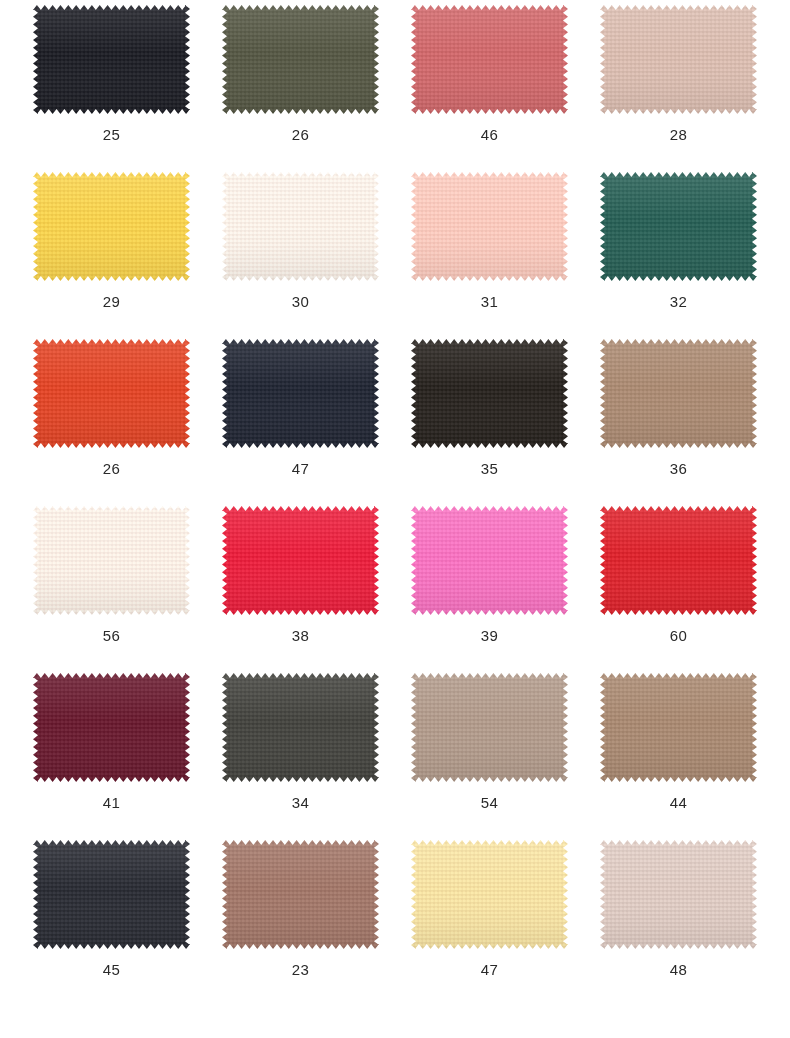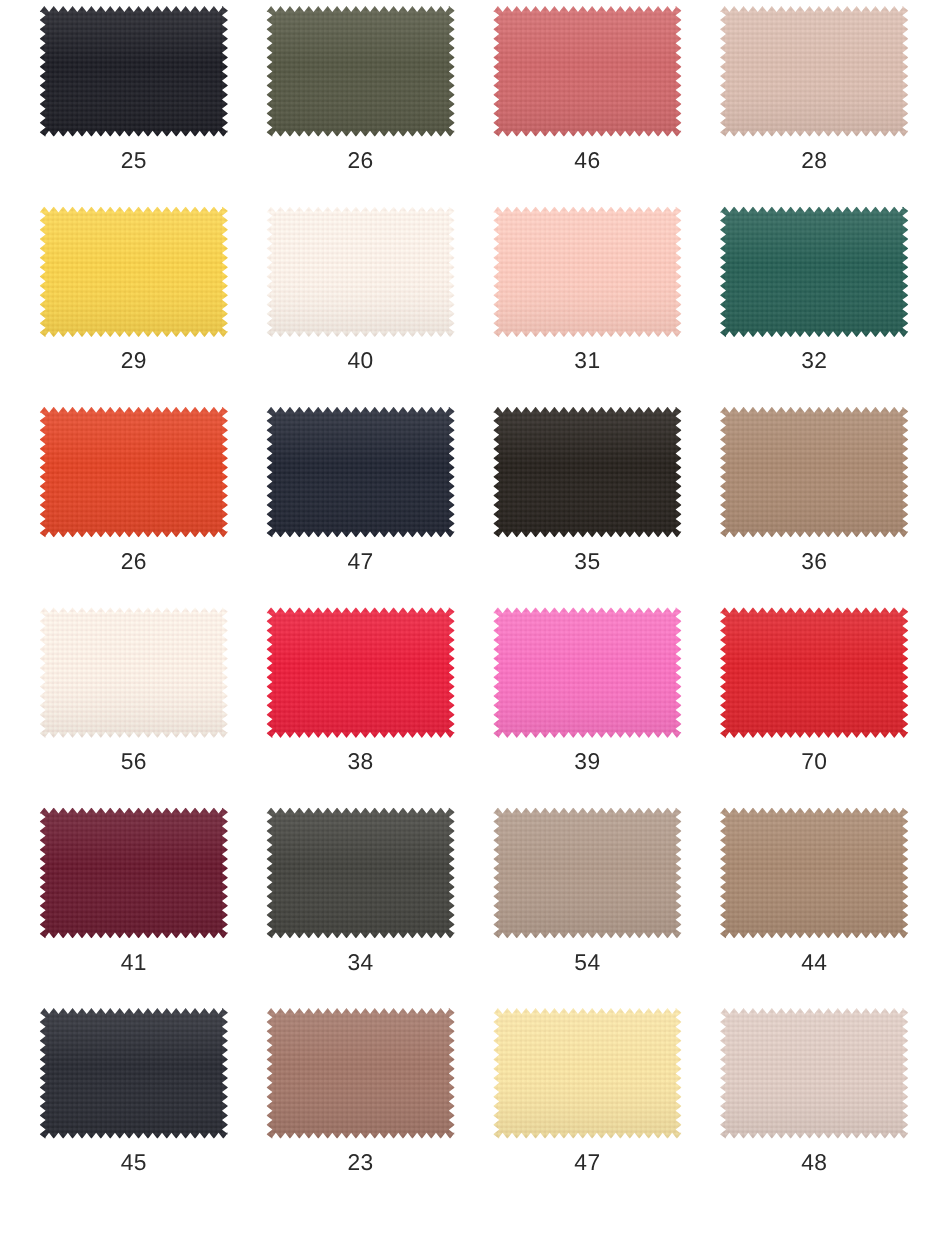--- a/index.html
+++ b/index.html
@@ -47,21 +47,21 @@
     height: 109px;
     display: block;
   }
   .swatch-chip svg {
     display: block;
     width: 157px;
     height: 109px;
   }
   .swatch-label {
     margin-top: 12px;
-    font-size: 19px;
+    font-size: 15px;
     line-height: 18px;
     color: #2a2a2a;
     letter-spacing: 0.3px;
     font-family: "Liberation Sans", "DejaVu Sans", sans-serif;
     text-align: right;
     user-select: none;
   }
 </style>
 </head>
 <body>
@@ -227,21 +227,21 @@
               <clipPath id="c5">
                 <polygon points="0.00,5.00 3.92,0.00 7.85,5.00 11.77,0.00 15.70,5.00 19.63,0.00 23.55,5.00 27.47,0.00 31.40,5.00 35.32,0.00 39.25,5.00 43.17,0.00 47.10,5.00 51.02,0.00 54.95,5.00 58.87,0.00 62.80,5.00 66.72,0.00 70.65,5.00 74.57,0.00 78.50,5.00 82.42,0.00 86.35,5.00 90.27,0.00 94.20,5.00 98.12,0.00 102.05,5.00 105.97,0.00 109.90,5.00 113.82,0.00 117.75,5.00 121.67,0.00 125.60,5.00 129.53,0.00 133.45,5.00 137.38,0.00 141.30,5.00 145.22,0.00 149.15,5.00 153.08,0.00 152.00,5.00 152.00,0.00 157.00,3.89 152.00,7.79 157.00,11.68 152.00,15.57 157.00,19.46 152.00,23.36 157.00,27.25 152.00,31.14 157.00,35.04 152.00,38.93 157.00,42.82 152.00,46.71 157.00,50.61 152.00,54.50 157.00,58.39 152.00,62.29 157.00,66.18 152.00,70.07 157.00,73.96 152.00,77.86 157.00,81.75 152.00,85.64 157.00,89.54 152.00,93.43 157.00,97.32 152.00,101.21 157.00,105.11 152.00,104.00 157.00,104.00 153.07,109.00 149.15,104.00 145.22,109.00 141.30,104.00 137.37,109.00 133.45,104.00 129.52,109.00 125.60,104.00 121.67,109.00 117.75,104.00 113.83,109.00 109.90,104.00 105.97,109.00 102.05,104.00 98.13,109.00 94.20,104.00 90.27,109.00 86.35,104.00 82.42,109.00 78.50,104.00 74.58,109.00 70.65,104.00 66.72,109.00 62.80,104.00 58.88,109.00 54.95,104.00 51.02,109.00 47.10,104.00 43.17,109.00 39.25,104.00 35.33,109.00 31.40,104.00 27.47,109.00 23.55,104.00 19.62,109.00 15.70,104.00 11.77,109.00 7.85,104.00 3.92,109.00 5.00,104.00 5.00,109.00 0.00,105.11 5.00,101.21 0.00,97.32 5.00,93.43 0.00,89.54 5.00,85.64 0.00,81.75 5.00,77.86 0.00,73.96 5.00,70.07 0.00,66.18 5.00,62.29 0.00,58.39 5.00,54.50 0.00,50.61 5.00,46.71 0.00,42.82 5.00,38.93 0.00,35.04 5.00,31.14 0.00,27.25 5.00,23.36 0.00,19.46 5.00,15.57 0.00,11.68 5.00,7.79 0.00,3.89 5.00,5.00"></polygon>
               </clipPath>
             </defs>
             <g clip-path="url(#c5)">
               <rect width="157" height="109" fill="url(#tex5)"></rect>
               <rect width="157" height="109" fill="url(#g5)"></rect>
             </g>
           </svg>
         </div>
-        <div class="swatch-label">40</div>
+        <div class="swatch-label">30</div>
       </div>
       <div class="swatch-cell">
         <div class="swatch-chip">
           <svg viewBox="0 0 157 109" xmlns="http://www.w3.org/2000/svg">
             <defs>
               <pattern id="tex6" width="4" height="4" patternUnits="userSpaceOnUse">
                 <rect width="4" height="4" fill="#fbc9bd"></rect>
                 <rect x="0" y="0" width="2" height="2" fill="#ffd9cd" opacity="0.55"></rect>
                 <rect x="2" y="2" width="2" height="2" fill="#ebb9ad" opacity="0.55"></rect>
                 <rect x="0" y="2" width="2" height="1" fill="#ebb9ad" opacity="0.25"></rect>
@@ -507,21 +507,21 @@
               <clipPath id="c15">
                 <polygon points="0.00,5.00 3.92,0.00 7.85,5.00 11.77,0.00 15.70,5.00 19.63,0.00 23.55,5.00 27.47,0.00 31.40,5.00 35.32,0.00 39.25,5.00 43.17,0.00 47.10,5.00 51.02,0.00 54.95,5.00 58.87,0.00 62.80,5.00 66.72,0.00 70.65,5.00 74.57,0.00 78.50,5.00 82.42,0.00 86.35,5.00 90.27,0.00 94.20,5.00 98.12,0.00 102.05,5.00 105.97,0.00 109.90,5.00 113.82,0.00 117.75,5.00 121.67,0.00 125.60,5.00 129.53,0.00 133.45,5.00 137.38,0.00 141.30,5.00 145.22,0.00 149.15,5.00 153.08,0.00 152.00,5.00 152.00,0.00 157.00,3.89 152.00,7.79 157.00,11.68 152.00,15.57 157.00,19.46 152.00,23.36 157.00,27.25 152.00,31.14 157.00,35.04 152.00,38.93 157.00,42.82 152.00,46.71 157.00,50.61 152.00,54.50 157.00,58.39 152.00,62.29 157.00,66.18 152.00,70.07 157.00,73.96 152.00,77.86 157.00,81.75 152.00,85.64 157.00,89.54 152.00,93.43 157.00,97.32 152.00,101.21 157.00,105.11 152.00,104.00 157.00,104.00 153.07,109.00 149.15,104.00 145.22,109.00 141.30,104.00 137.37,109.00 133.45,104.00 129.52,109.00 125.60,104.00 121.67,109.00 117.75,104.00 113.83,109.00 109.90,104.00 105.97,109.00 102.05,104.00 98.13,109.00 94.20,104.00 90.27,109.00 86.35,104.00 82.42,109.00 78.50,104.00 74.58,109.00 70.65,104.00 66.72,109.00 62.80,104.00 58.88,109.00 54.95,104.00 51.02,109.00 47.10,104.00 43.17,109.00 39.25,104.00 35.33,109.00 31.40,104.00 27.47,109.00 23.55,104.00 19.62,109.00 15.70,104.00 11.77,109.00 7.85,104.00 3.92,109.00 5.00,104.00 5.00,109.00 0.00,105.11 5.00,101.21 0.00,97.32 5.00,93.43 0.00,89.54 5.00,85.64 0.00,81.75 5.00,77.86 0.00,73.96 5.00,70.07 0.00,66.18 5.00,62.29 0.00,58.39 5.00,54.50 0.00,50.61 5.00,46.71 0.00,42.82 5.00,38.93 0.00,35.04 5.00,31.14 0.00,27.25 5.00,23.36 0.00,19.46 5.00,15.57 0.00,11.68 5.00,7.79 0.00,3.89 5.00,5.00"></polygon>
               </clipPath>
             </defs>
             <g clip-path="url(#c15)">
               <rect width="157" height="109" fill="url(#tex15)"></rect>
               <rect width="157" height="109" fill="url(#g15)"></rect>
             </g>
           </svg>
         </div>
-        <div class="swatch-label">70</div>
+        <div class="swatch-label">60</div>
       </div>
       <div class="swatch-cell">
         <div class="swatch-chip">
           <svg viewBox="0 0 157 109" xmlns="http://www.w3.org/2000/svg">
             <defs>
               <pattern id="tex16" width="4" height="4" patternUnits="userSpaceOnUse">
                 <rect width="4" height="4" fill="#6b1f33"></rect>
                 <rect x="0" y="0" width="2" height="2" fill="#7b2f43" opacity="0.55"></rect>
                 <rect x="2" y="2" width="2" height="2" fill="#5b0f23" opacity="0.55"></rect>
                 <rect x="0" y="2" width="2" height="1" fill="#5b0f23" opacity="0.25"></rect>

